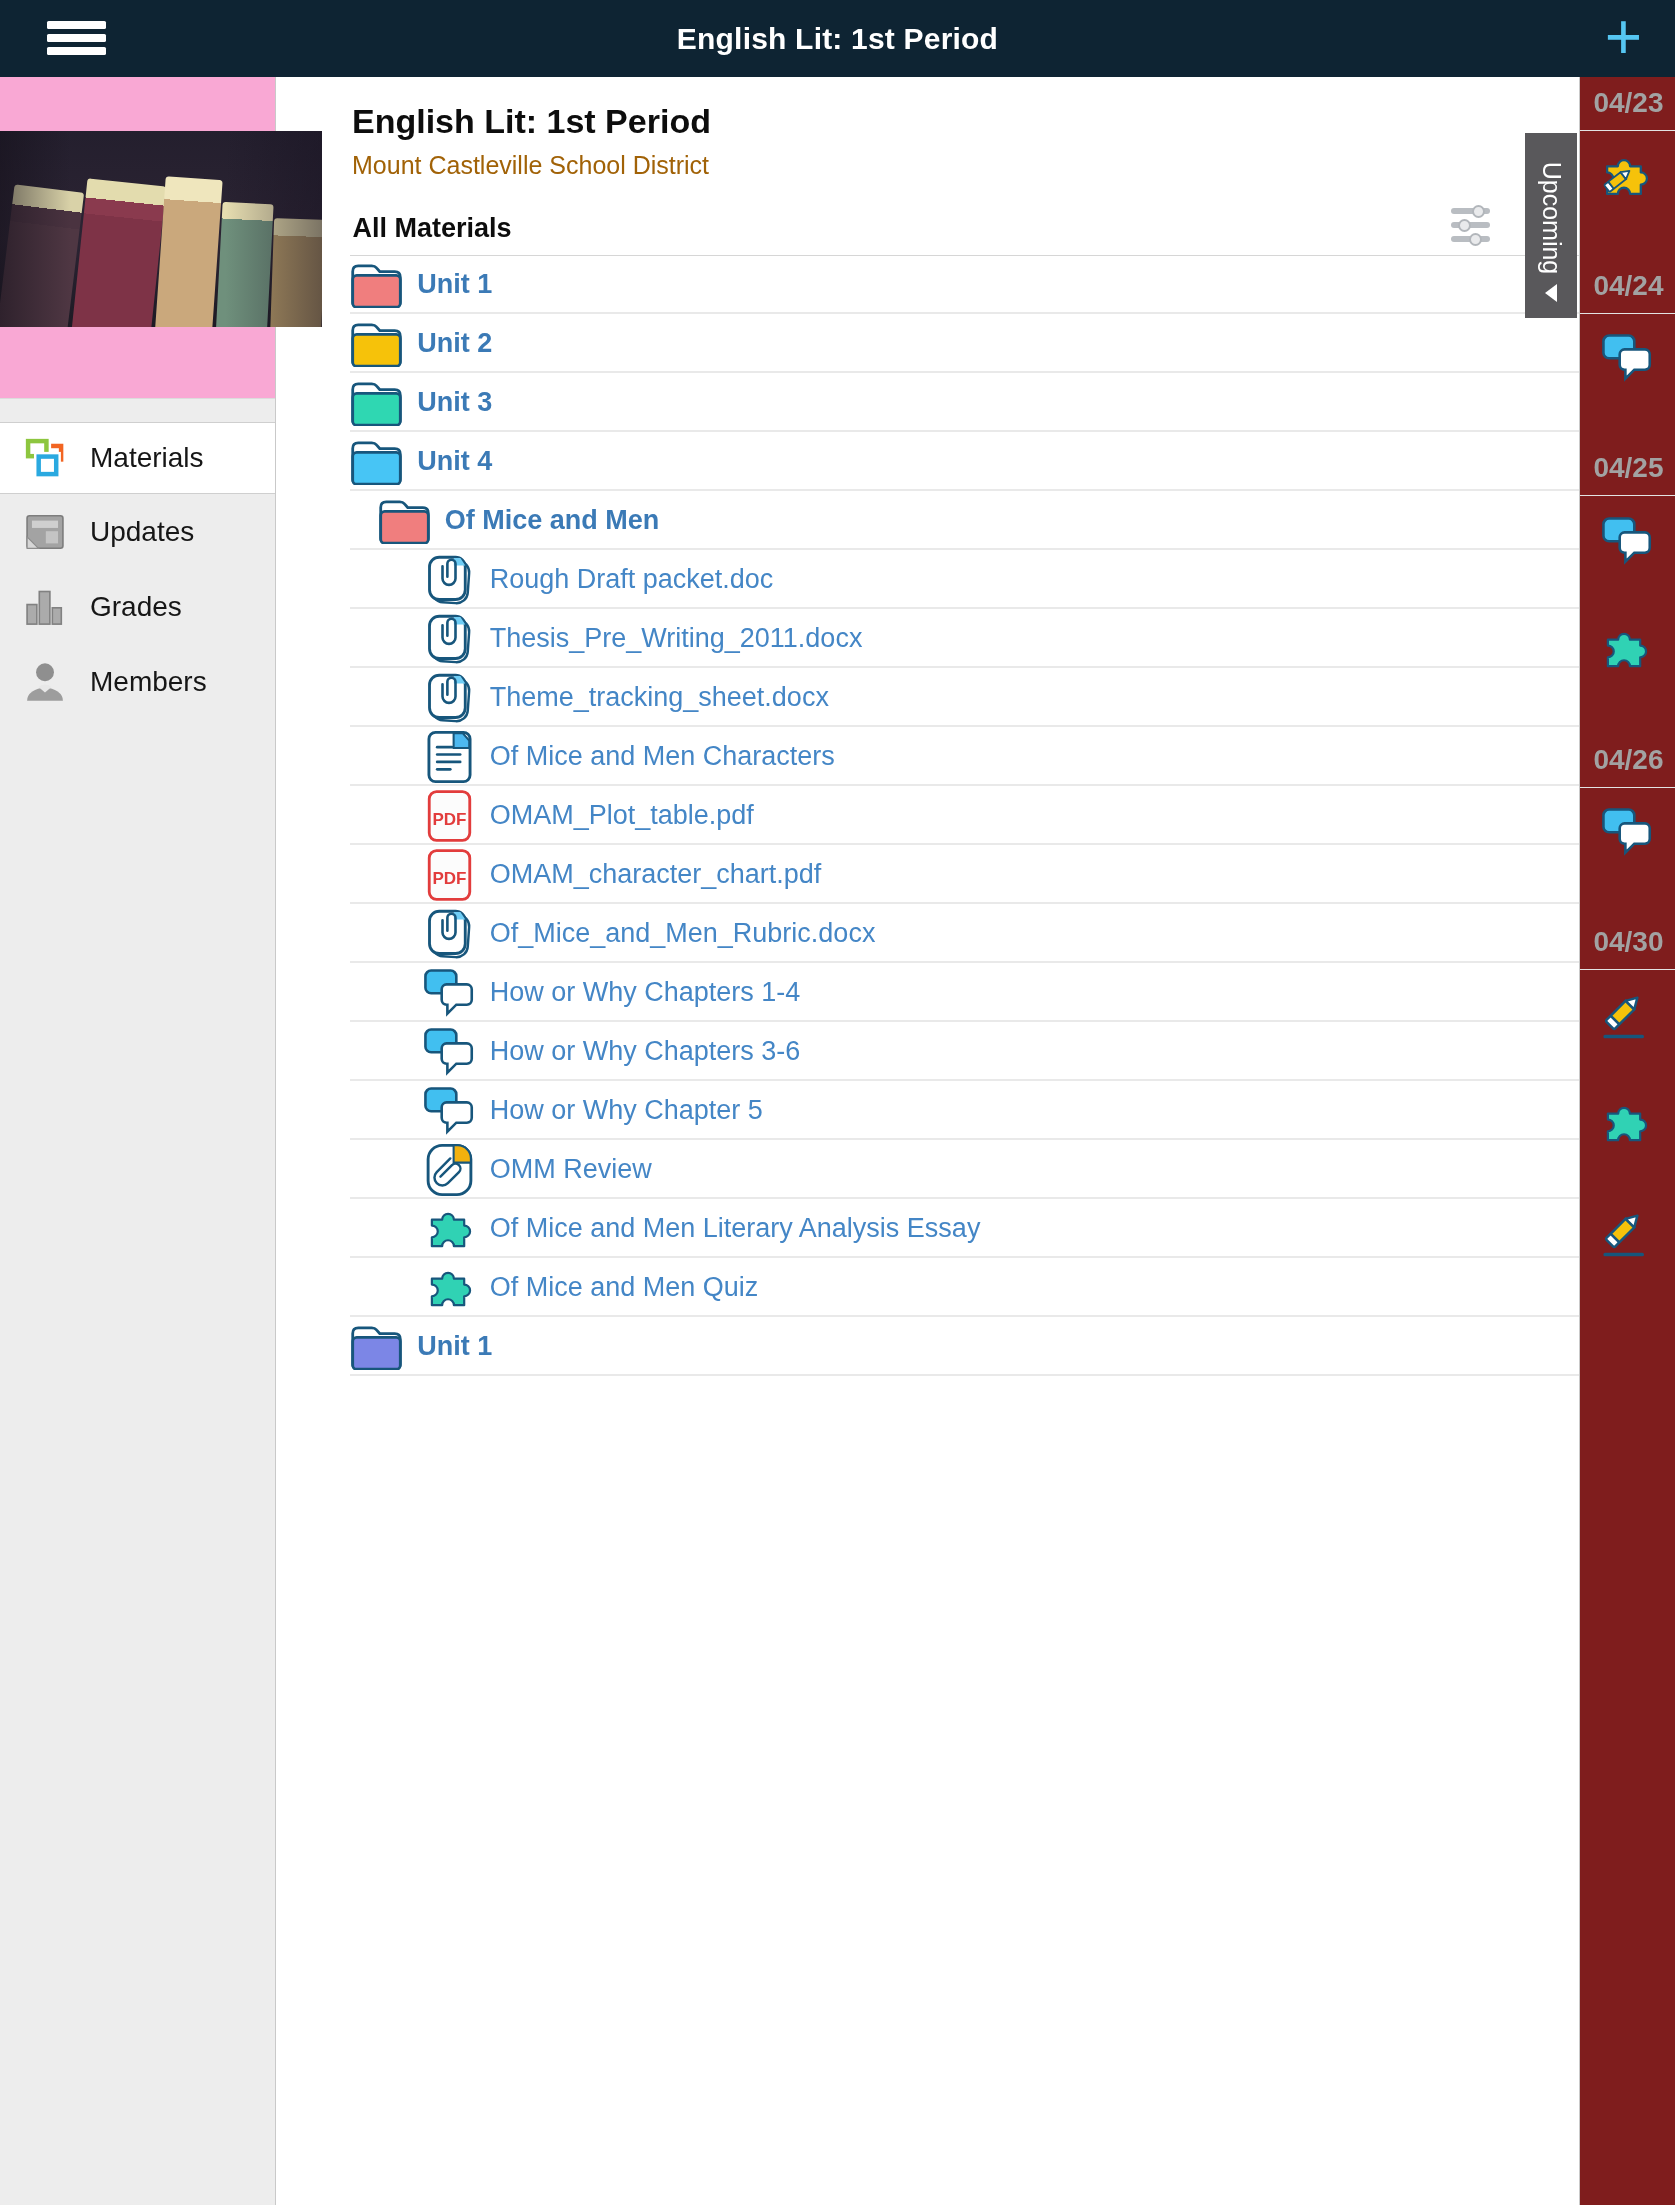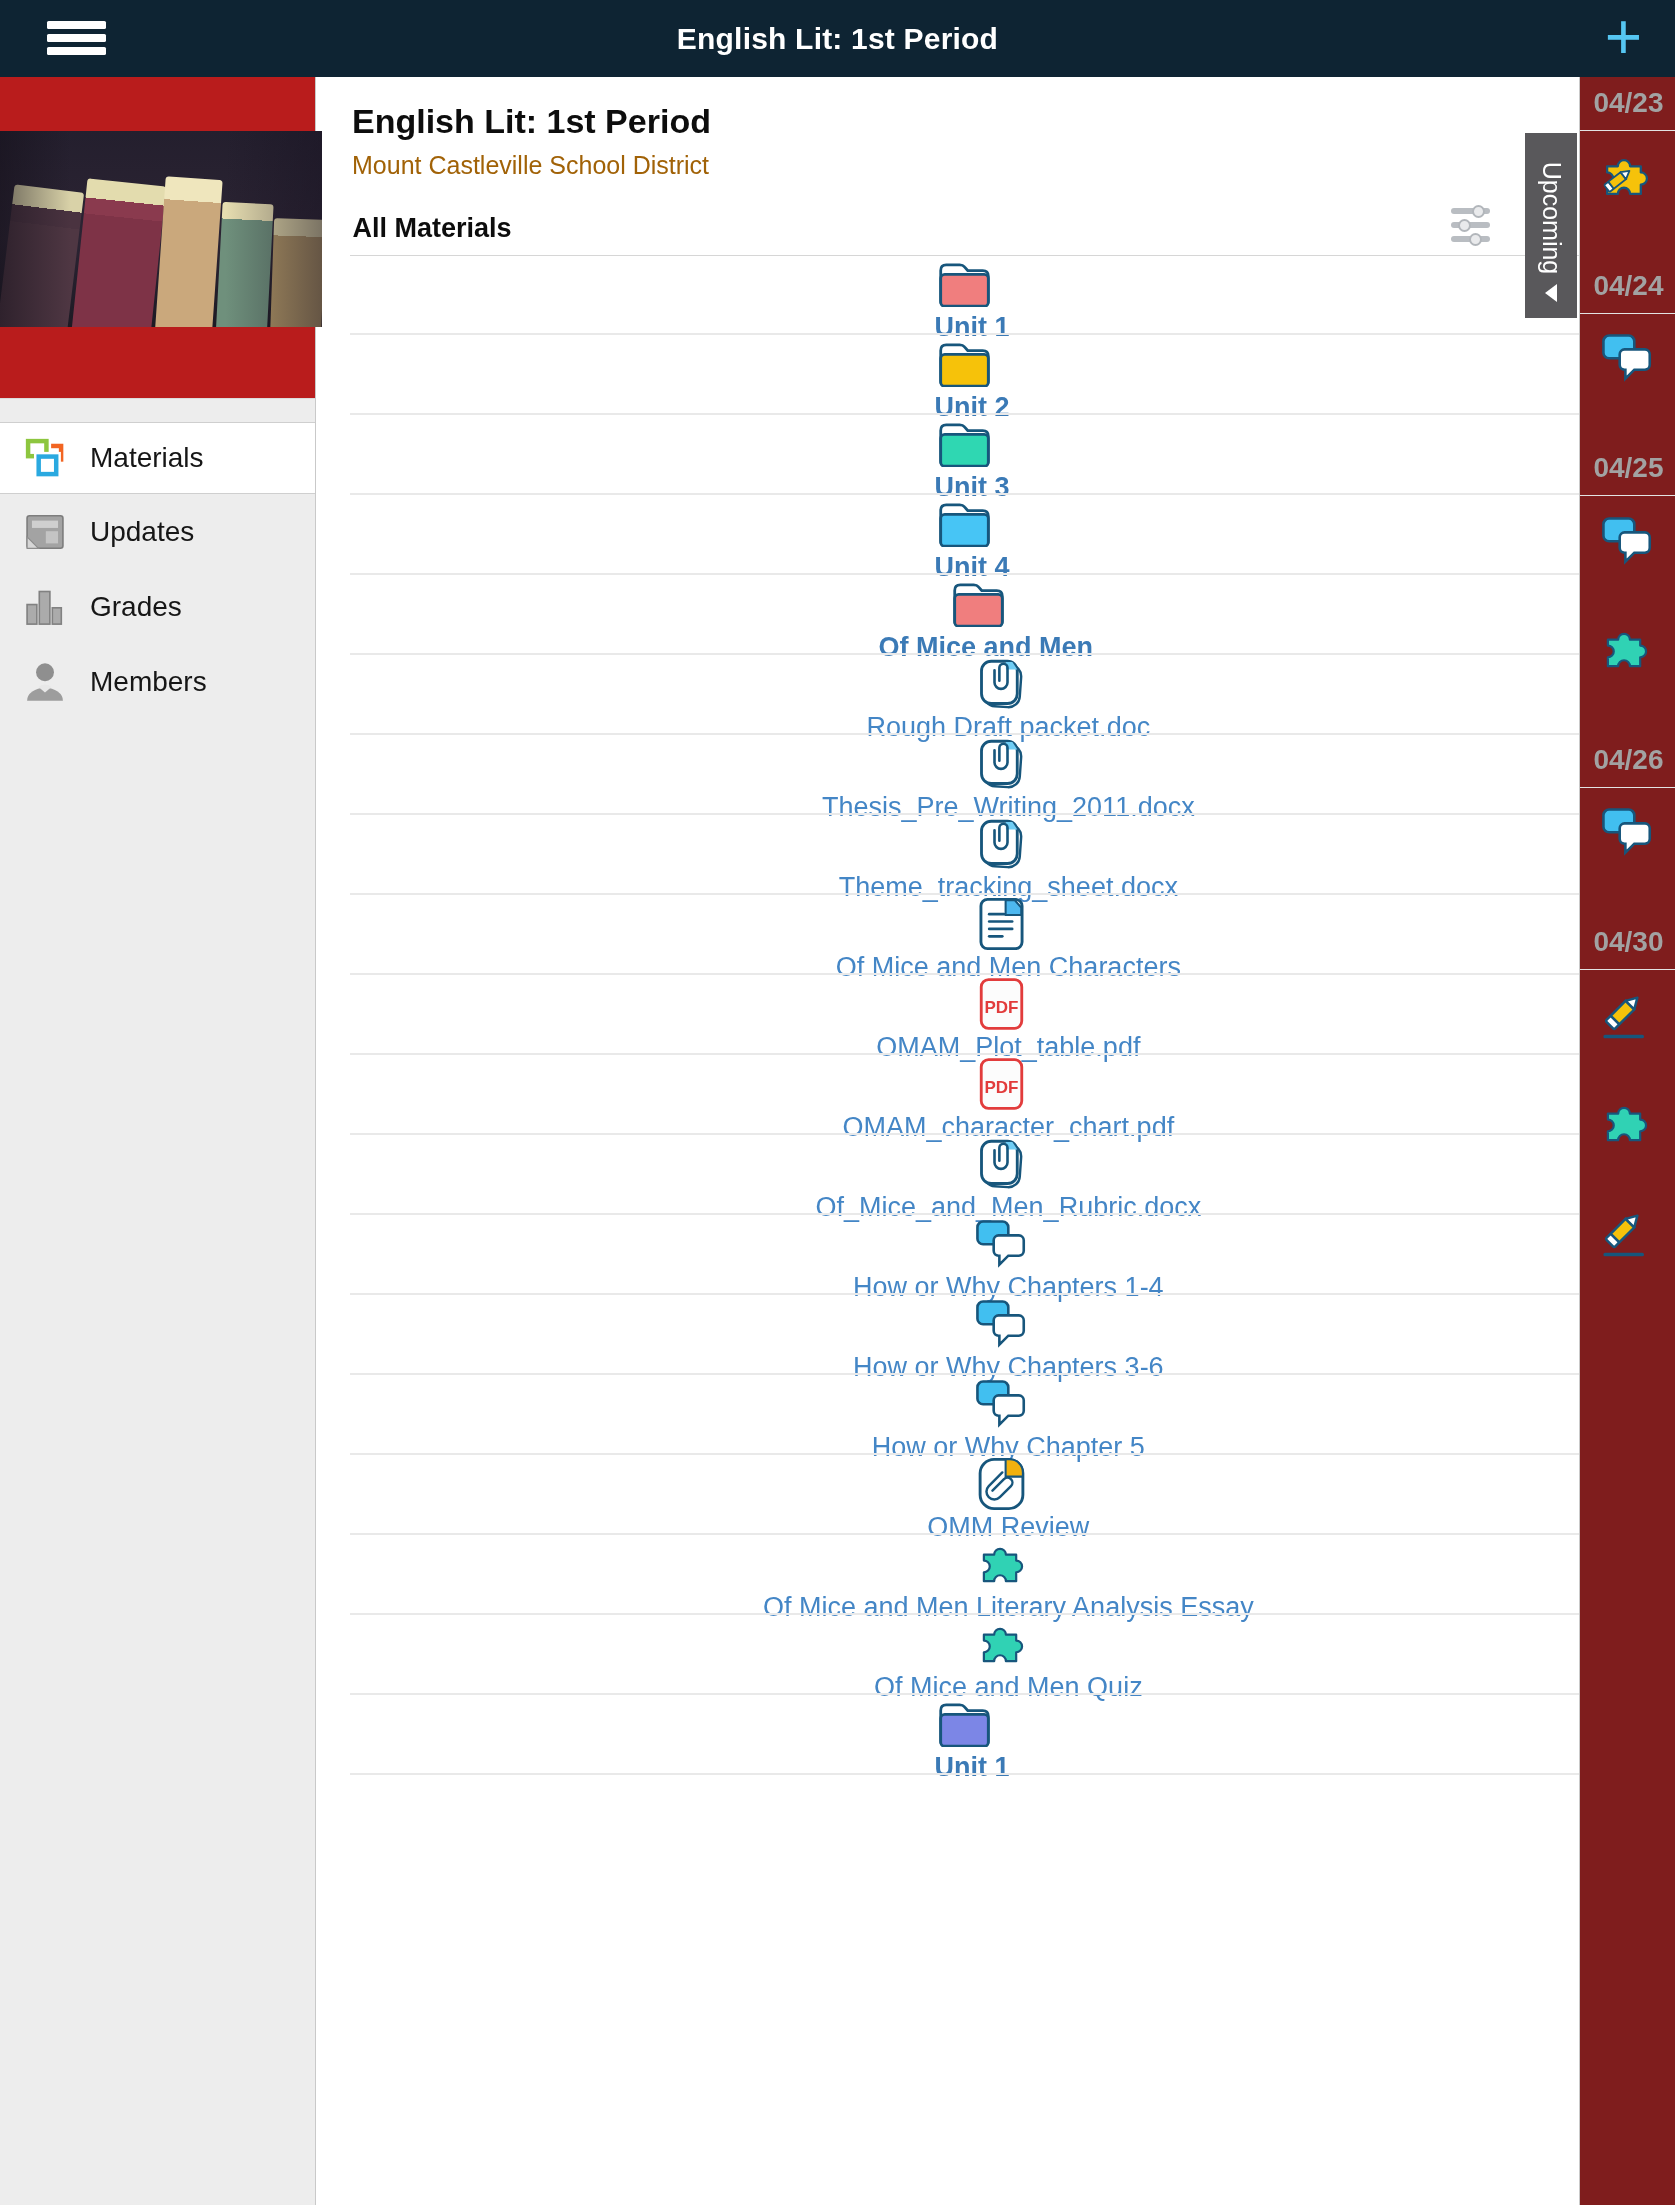--- a/index.html
+++ b/index.html
@@ -20,22 +20,22 @@
   .topbar-title {
     position:absolute; left:0; right:0; text-align:center;
     color:#ffffff; font-size:30px; font-weight:bold; letter-spacing:0.2px;
   }
   .add-btn {
     position:absolute; right:23px; top:6.5px; width:57px; height:64px;
     color:#55c6f2; font-size:64px; font-weight:200; line-height:61px; text-align:center; cursor:pointer;
   }
   
   .sidebar {
-    position:absolute; left:0; top:77px; bottom:0; width:316px;
-    background:#b91c1c; border-right:1.6px solid #c9c9c9; z-index:10;
+    position:absolute; left:0; top:77px; bottom:0; width:276px;
+    background:#f9a8d4; border-right:1.6px solid #c9c9c9; z-index:10;
   }
   .course-photo {
     position:absolute; left:0; top:54px; width:322px; height:196px;
     background:linear-gradient(180deg,#241f2e 0%, #2c2433 55%, #1d1a24 100%);
     overflow:hidden;
   }
   .book { position:absolute; bottom:-14.7px; border-radius:3.3px 3.3px 0 0; }
   .photo-shade { position:absolute; inset:0;
     background:linear-gradient(90deg, rgba(20,16,26,.55) 0%, rgba(0,0,0,0) 22%, rgba(0,0,0,0) 70%, rgba(25,20,35,.5) 100%); }
   .nav {
@@ -56,21 +56,21 @@
   .main { position:absolute; left:326px; top:77px; width:1253px; bottom:0; background:#fff; }
   .course-title { position:absolute; left:26px; top:24.5px; font-size:34px; font-weight:bold; color:#0d0d0d; }
   .district { position:absolute; left:26px; top:74px; font-size:25px; color:#a16207; cursor:pointer; }
   .allmat-row { position:absolute; left:24px; right:0; top:123px; height:56px; border-bottom:1.6px solid #d6d6d6; }
   .allmat-label { position:absolute; left:2.5px; top:13px; font-size:27px; font-weight:bold; color:#0d0d0d; }
   .sliders { position:absolute; right:87px; top:4.9px; width:41px; height:39px; cursor:pointer; }
   .sliders .track { position:absolute; left:0; width:39px; height:5.7px; border-radius:3.3px; background:#b9bdc2; }
   .sliders .knob { position:absolute; width:13px; height:13px; border-radius:50%; background:#e9eaec; border:2.5px solid #b2b6bb; }
   
   .rows { position:absolute; left:0; right:0; top:178px; }
-  .mrow { position:relative; height:80px; display:flex; align-items:center; cursor:pointer;flex-direction:column; }
+  .mrow { position:relative; height:59px; display:flex; align-items:center; cursor:pointer; }
   .mrow .divider { position:absolute; left:24px; right:0; bottom:0; height:1.6px; background:#e9e9e9; }
   .mrow .micon { flex:0 0 auto; width:52px; height:57px; display:flex; align-items:center; justify-content:center; }
   .mrow .mlabel { margin-left:14.7px; font-size:27px; color:#4486c6; }
   .mrow.bold .mlabel { font-weight:bold; color:#3b7ab6; }
   .ind0 { padding-left:24.5px; }
   .ind1 { padding-left:52px; }
   .ind2 { padding-left:97px; }
   
   .rail {
     position:absolute; left:1579px; right:0; top:77px; bottom:0;

